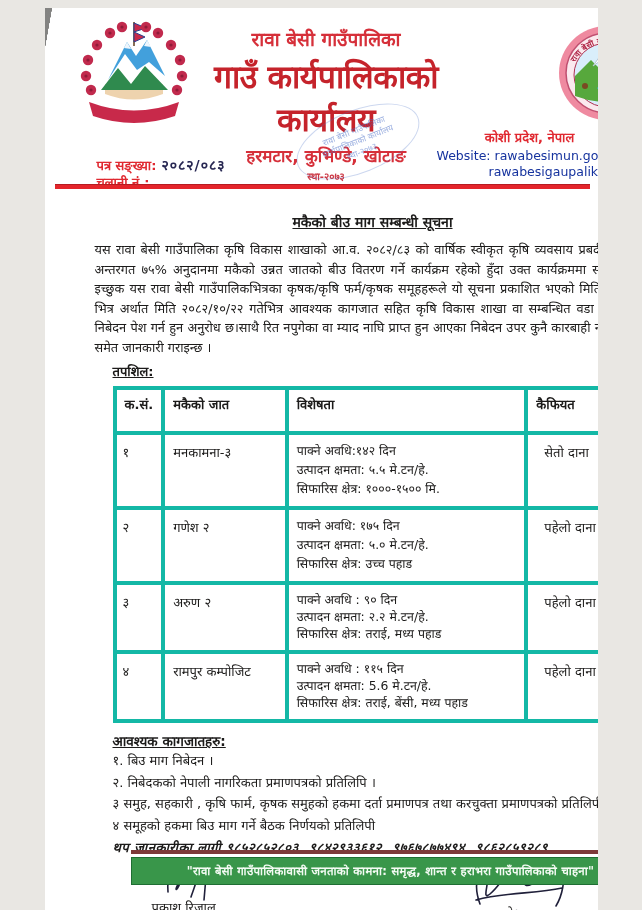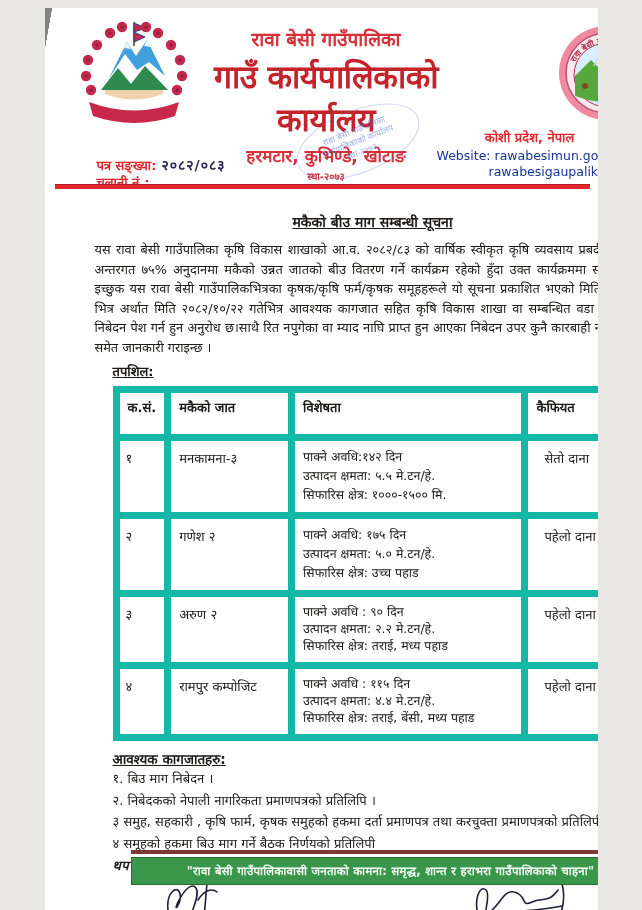--- a/index.html
+++ b/index.html
@@ -31,21 +31,21 @@
         border-top:1px solid #b71c22;}
 
   
   .content{position:absolute;top:204px;left:50px;width:556px;}
   .notice-title,.notice-subtitle{text-align:center;font-size:14px;font-weight:bold;
         text-decoration:underline;line-height:21px;}
   .body-par{margin-top:7px;font-size:12.8px;line-height:19.5px;text-align:justify;}
   .tapasil{margin-top:5px;margin-left:18px;font-size:13px;font-weight:bold;text-decoration:underline;}
 
   table.seed{border-collapse:collapse;margin:6px 0 0 18px;width:534px;}
-  table.seed th,table.seed td{border:7px solid #14b8a6;vertical-align:top;text-align:left;}
+  table.seed th,table.seed td{border:4px solid #14b8a6;vertical-align:top;text-align:left;}
   table.seed th{font-size:13px;font-weight:bold;padding:5px 8px 18px 8px;}
   td.sn{width:30px;font-size:13px;padding:8px 6px;}
   td.variety{width:118px;font-size:13px;padding:8px 8px;}
   td.features{width:272px;font-size:12.4px;padding:6px 8px 8px 8px;}
   td.features div{line-height:19px;}
   td.remark{width:100px;font-size:13px;padding:8px 16px;}
   tr.compact td.features div{line-height:17px;}
 
   .docs{margin-top:9px;margin-left:18px;}
   .docs-heading{font-size:13.5px;font-weight:bold;text-decoration:underline;}
@@ -210,21 +210,21 @@
             <div>उत्पादन क्षमता: २.२ मे.टन/हे.</div>
             <div>सिफारिस क्षेत्र: तराई, मध्य पहाड</div>
           </td>
           <td class="remark">पहेलो दाना</td>
         </tr>
         <tr class="compact">
           <td class="sn">४</td>
           <td class="variety">रामपुर कम्पोजिट</td>
           <td class="features">
             <div>पाक्ने अवधि : ११५ दिन</div>
-            <div>उत्पादन क्षमता: ४.४ मे.टन/हे.</div>
+            <div>उत्पादन क्षमता: 5.6 मे.टन/हे.</div>
             <div>सिफारिस क्षेत्र: तराई, बेंसी, मध्य पहाड</div>
           </td>
           <td class="remark">पहेलो दाना</td>
         </tr>
       </tbody>
     </table>
 
     <div class="docs">
       <div class="docs-heading">आवश्यक कागजातहरु:</div>
       <div class="doc-item">१. बिउ माग निबेदन ।</div>

